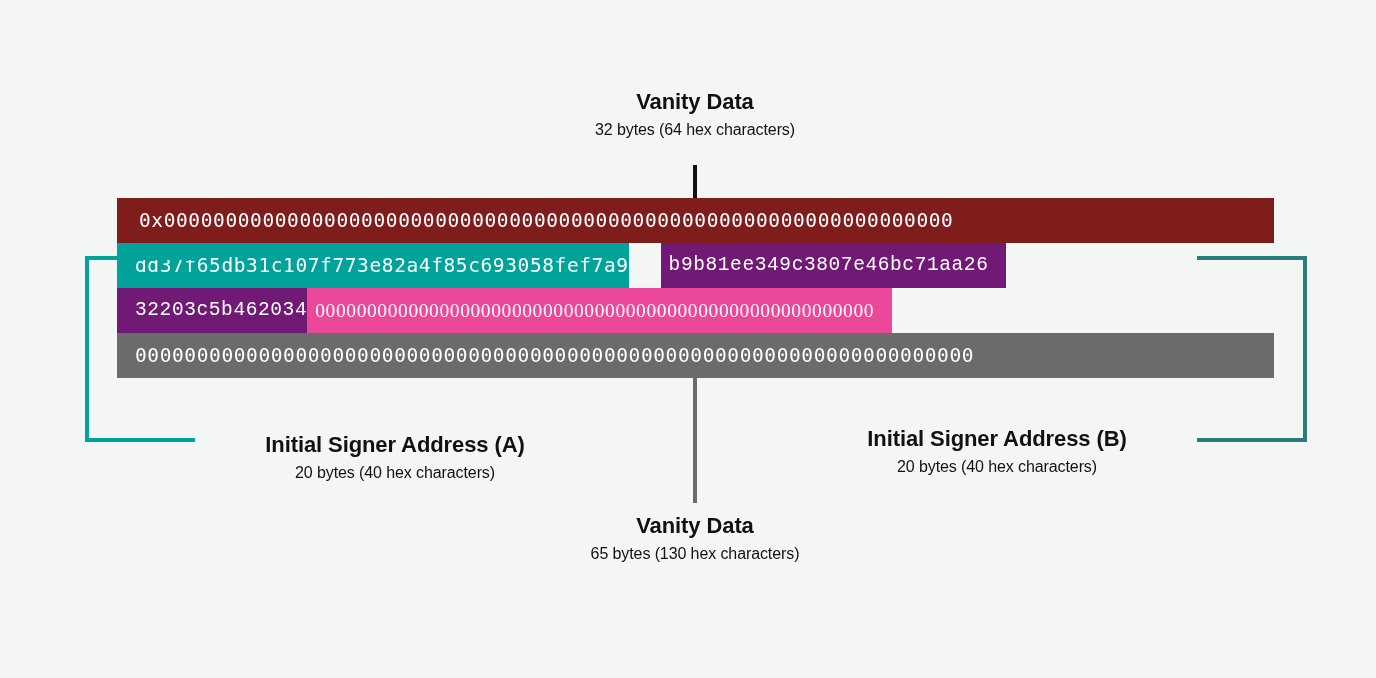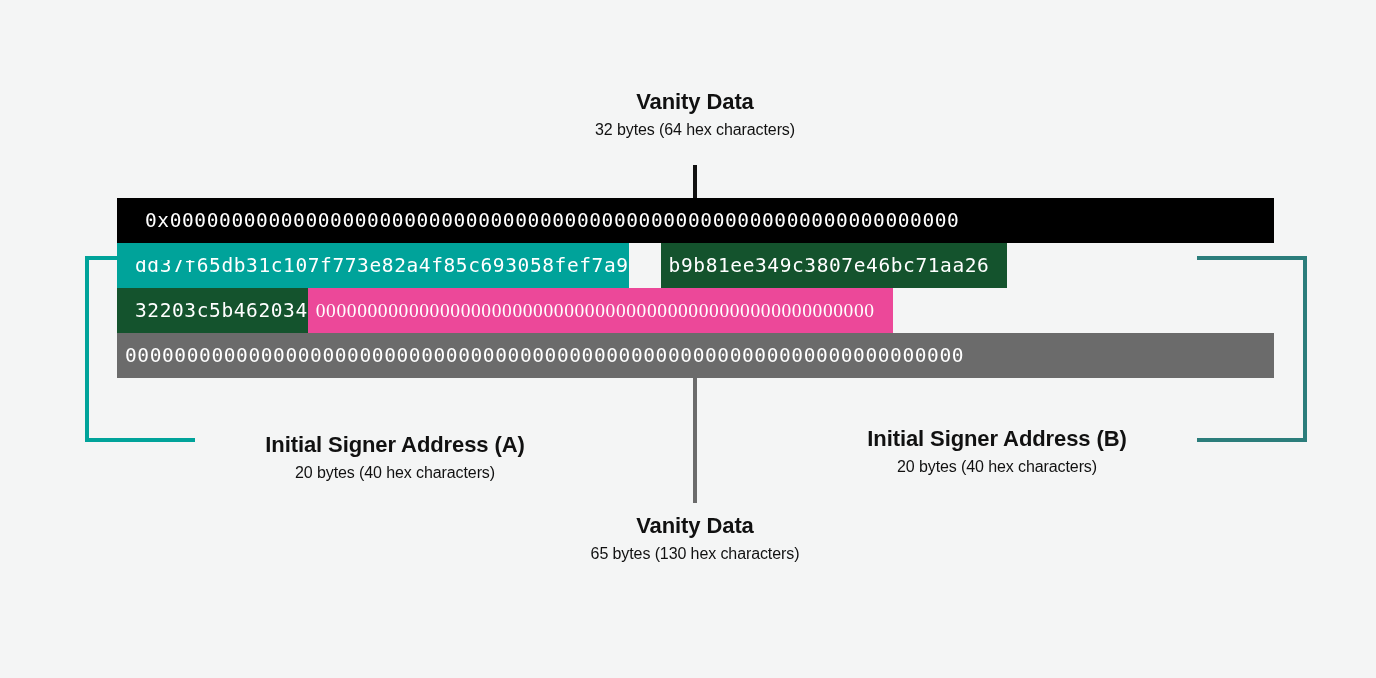--- a/index.html
+++ b/index.html
@@ -56,28 +56,28 @@
     letter-spacing: 0.6px;
     color: #ffffff;
     white-space: pre;
   }
   .hex-row span {
     display: inline-block;
     height: 45px;
     line-height: 45px;
   }
   .seg-teal    { background: #00a39a; }
-  .seg-dkteal  { background: #14532d; }
+  .seg-dkteal  { background: #701a75; font-family: Liberation Mono, monospace; }
   .seg-gray    { background: #ec4899; font-family: Liberation Serif, serif; }
 
-  .row-1 { background: #000000; padding-left: 28px; }
+  .row-1 { background: #7f1d1d; padding-left: 22px; }
   .row-2 { padding-left: 0; gap: 32px; }
   .row-2 .pad { padding-left: 18px; }
   .row-3 .pad { padding-left: 18px; }
-  .row-4 { background: #6b6b6b; padding-left: 8px; }
+  .row-4 { background: #6b6b6b; padding-left: 18px; }
   .row-5 { padding-left: 0; }
   .row-5 .pad { padding-left: 18px; }
 
   
   .vline {
     position: absolute;
     width: 4px;
   }
   #top-connector {
     left: 686px;

